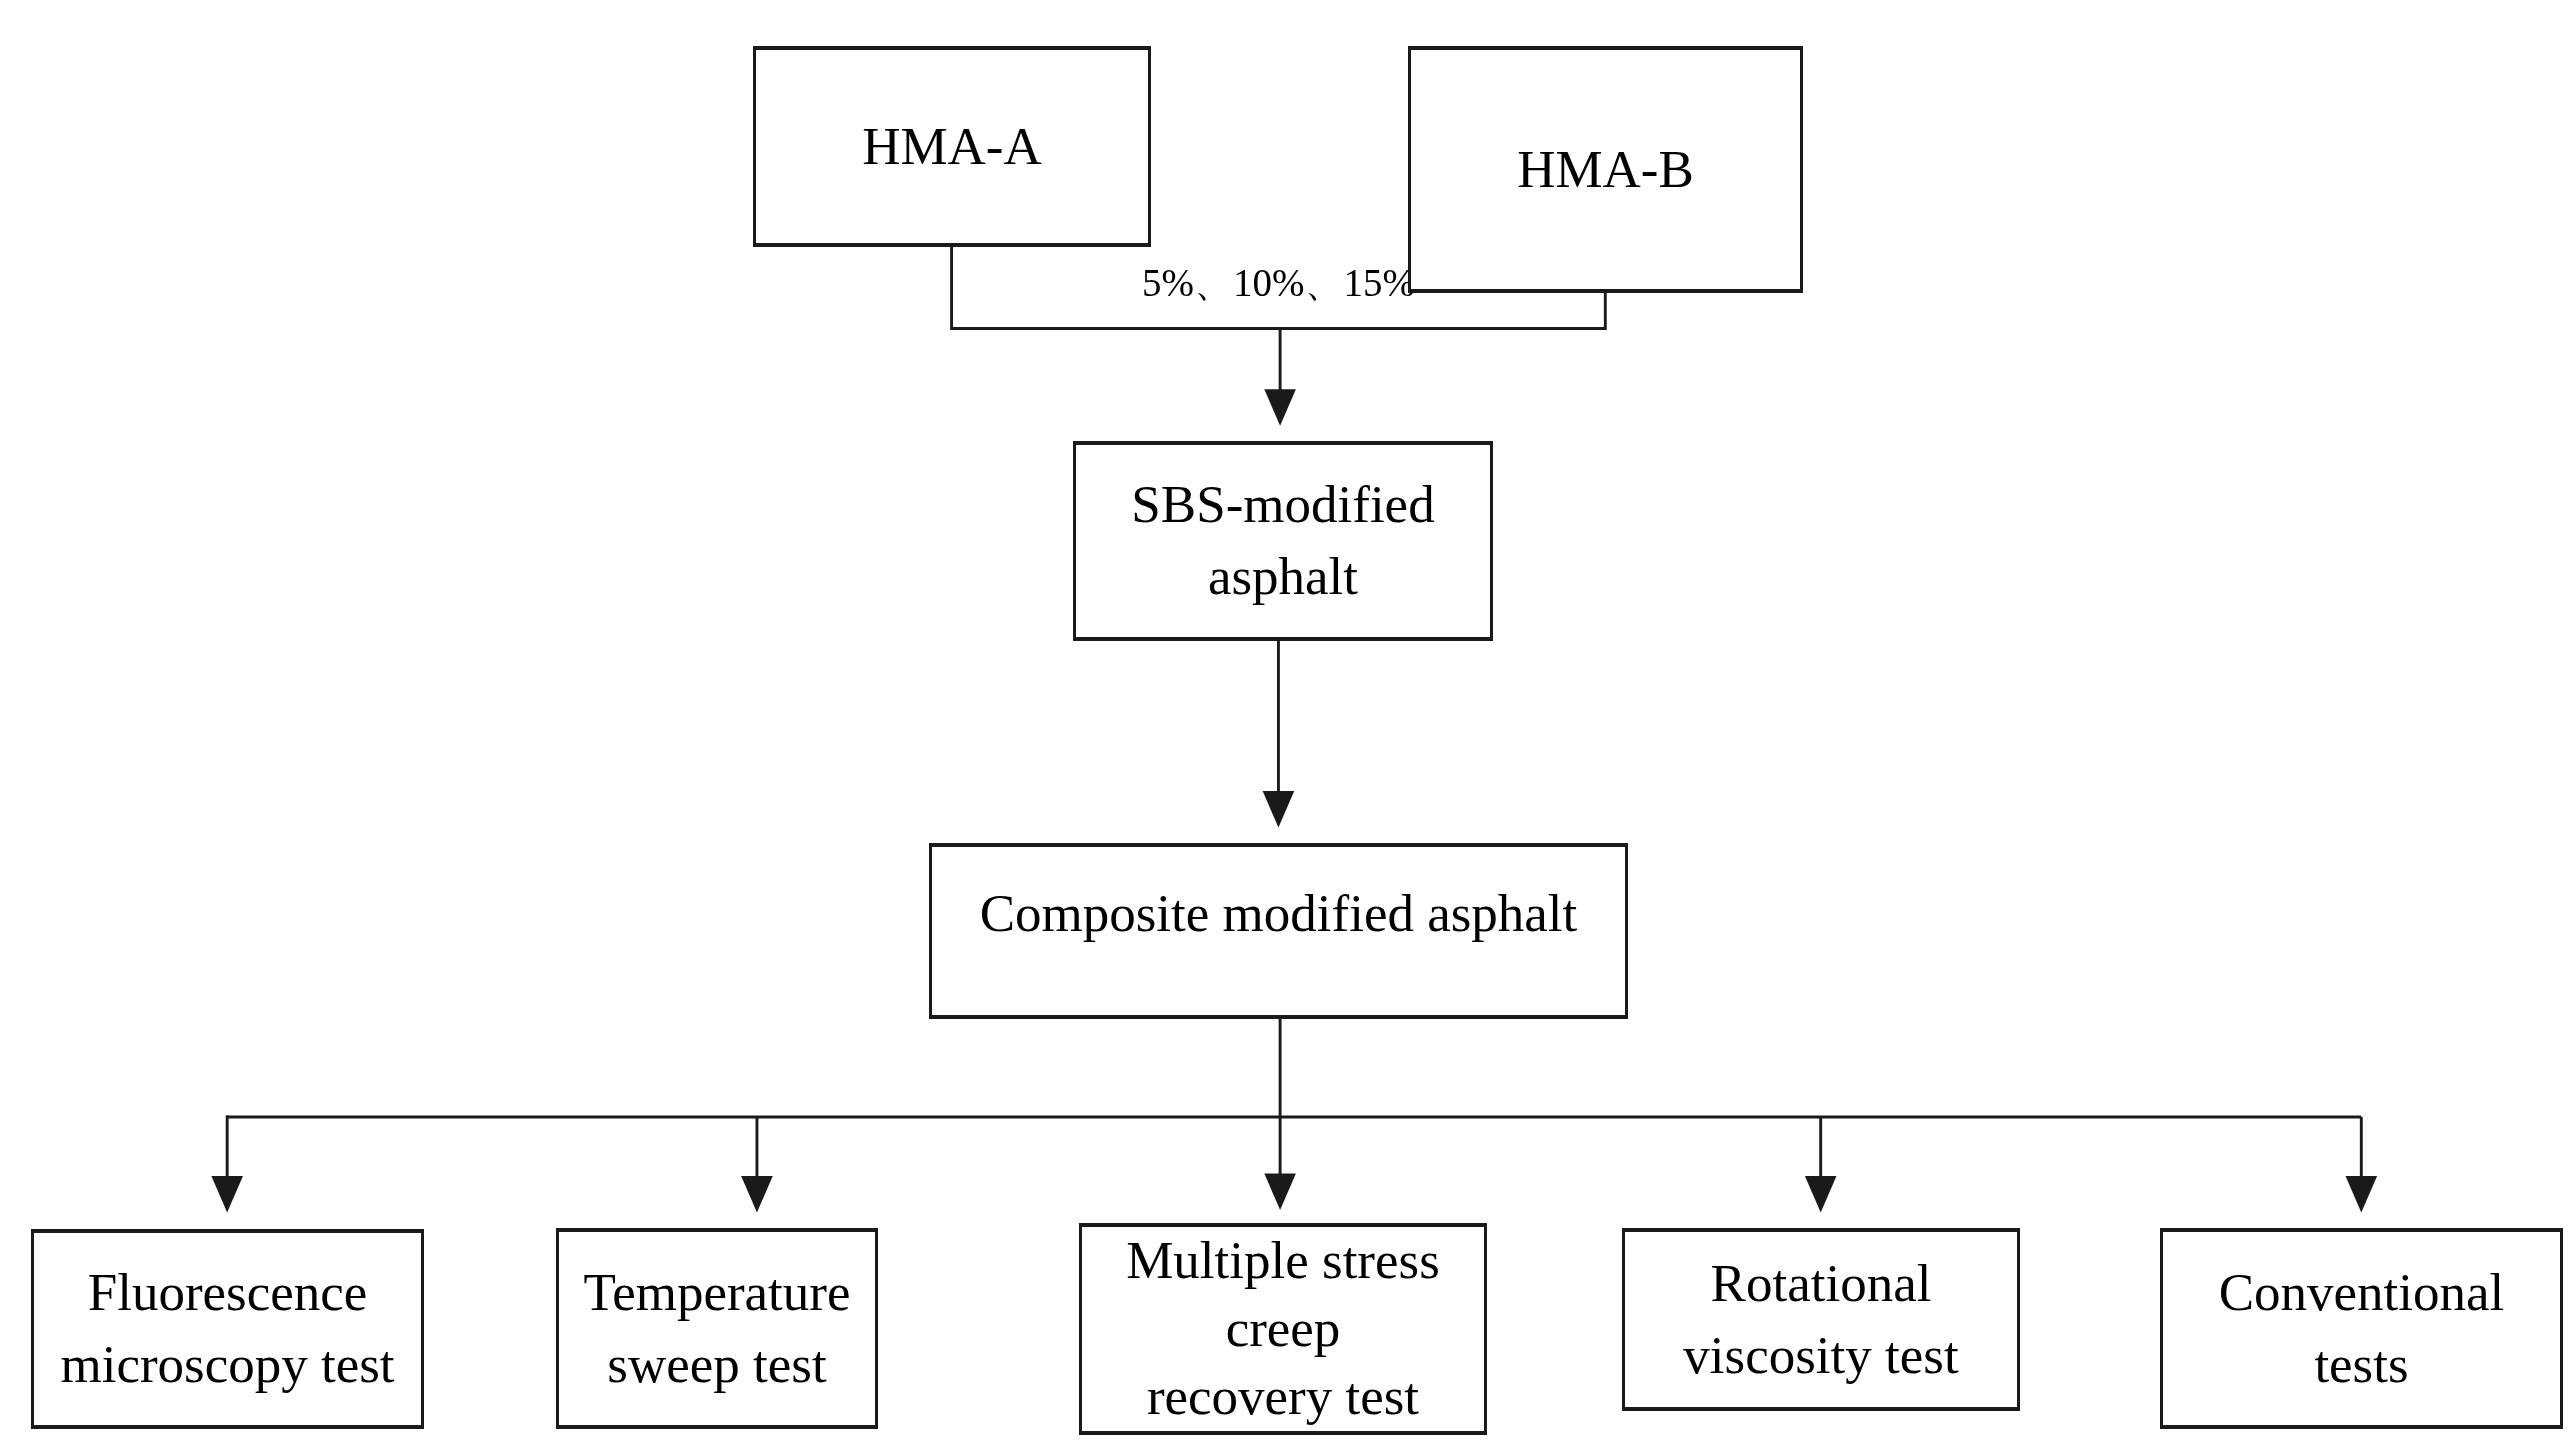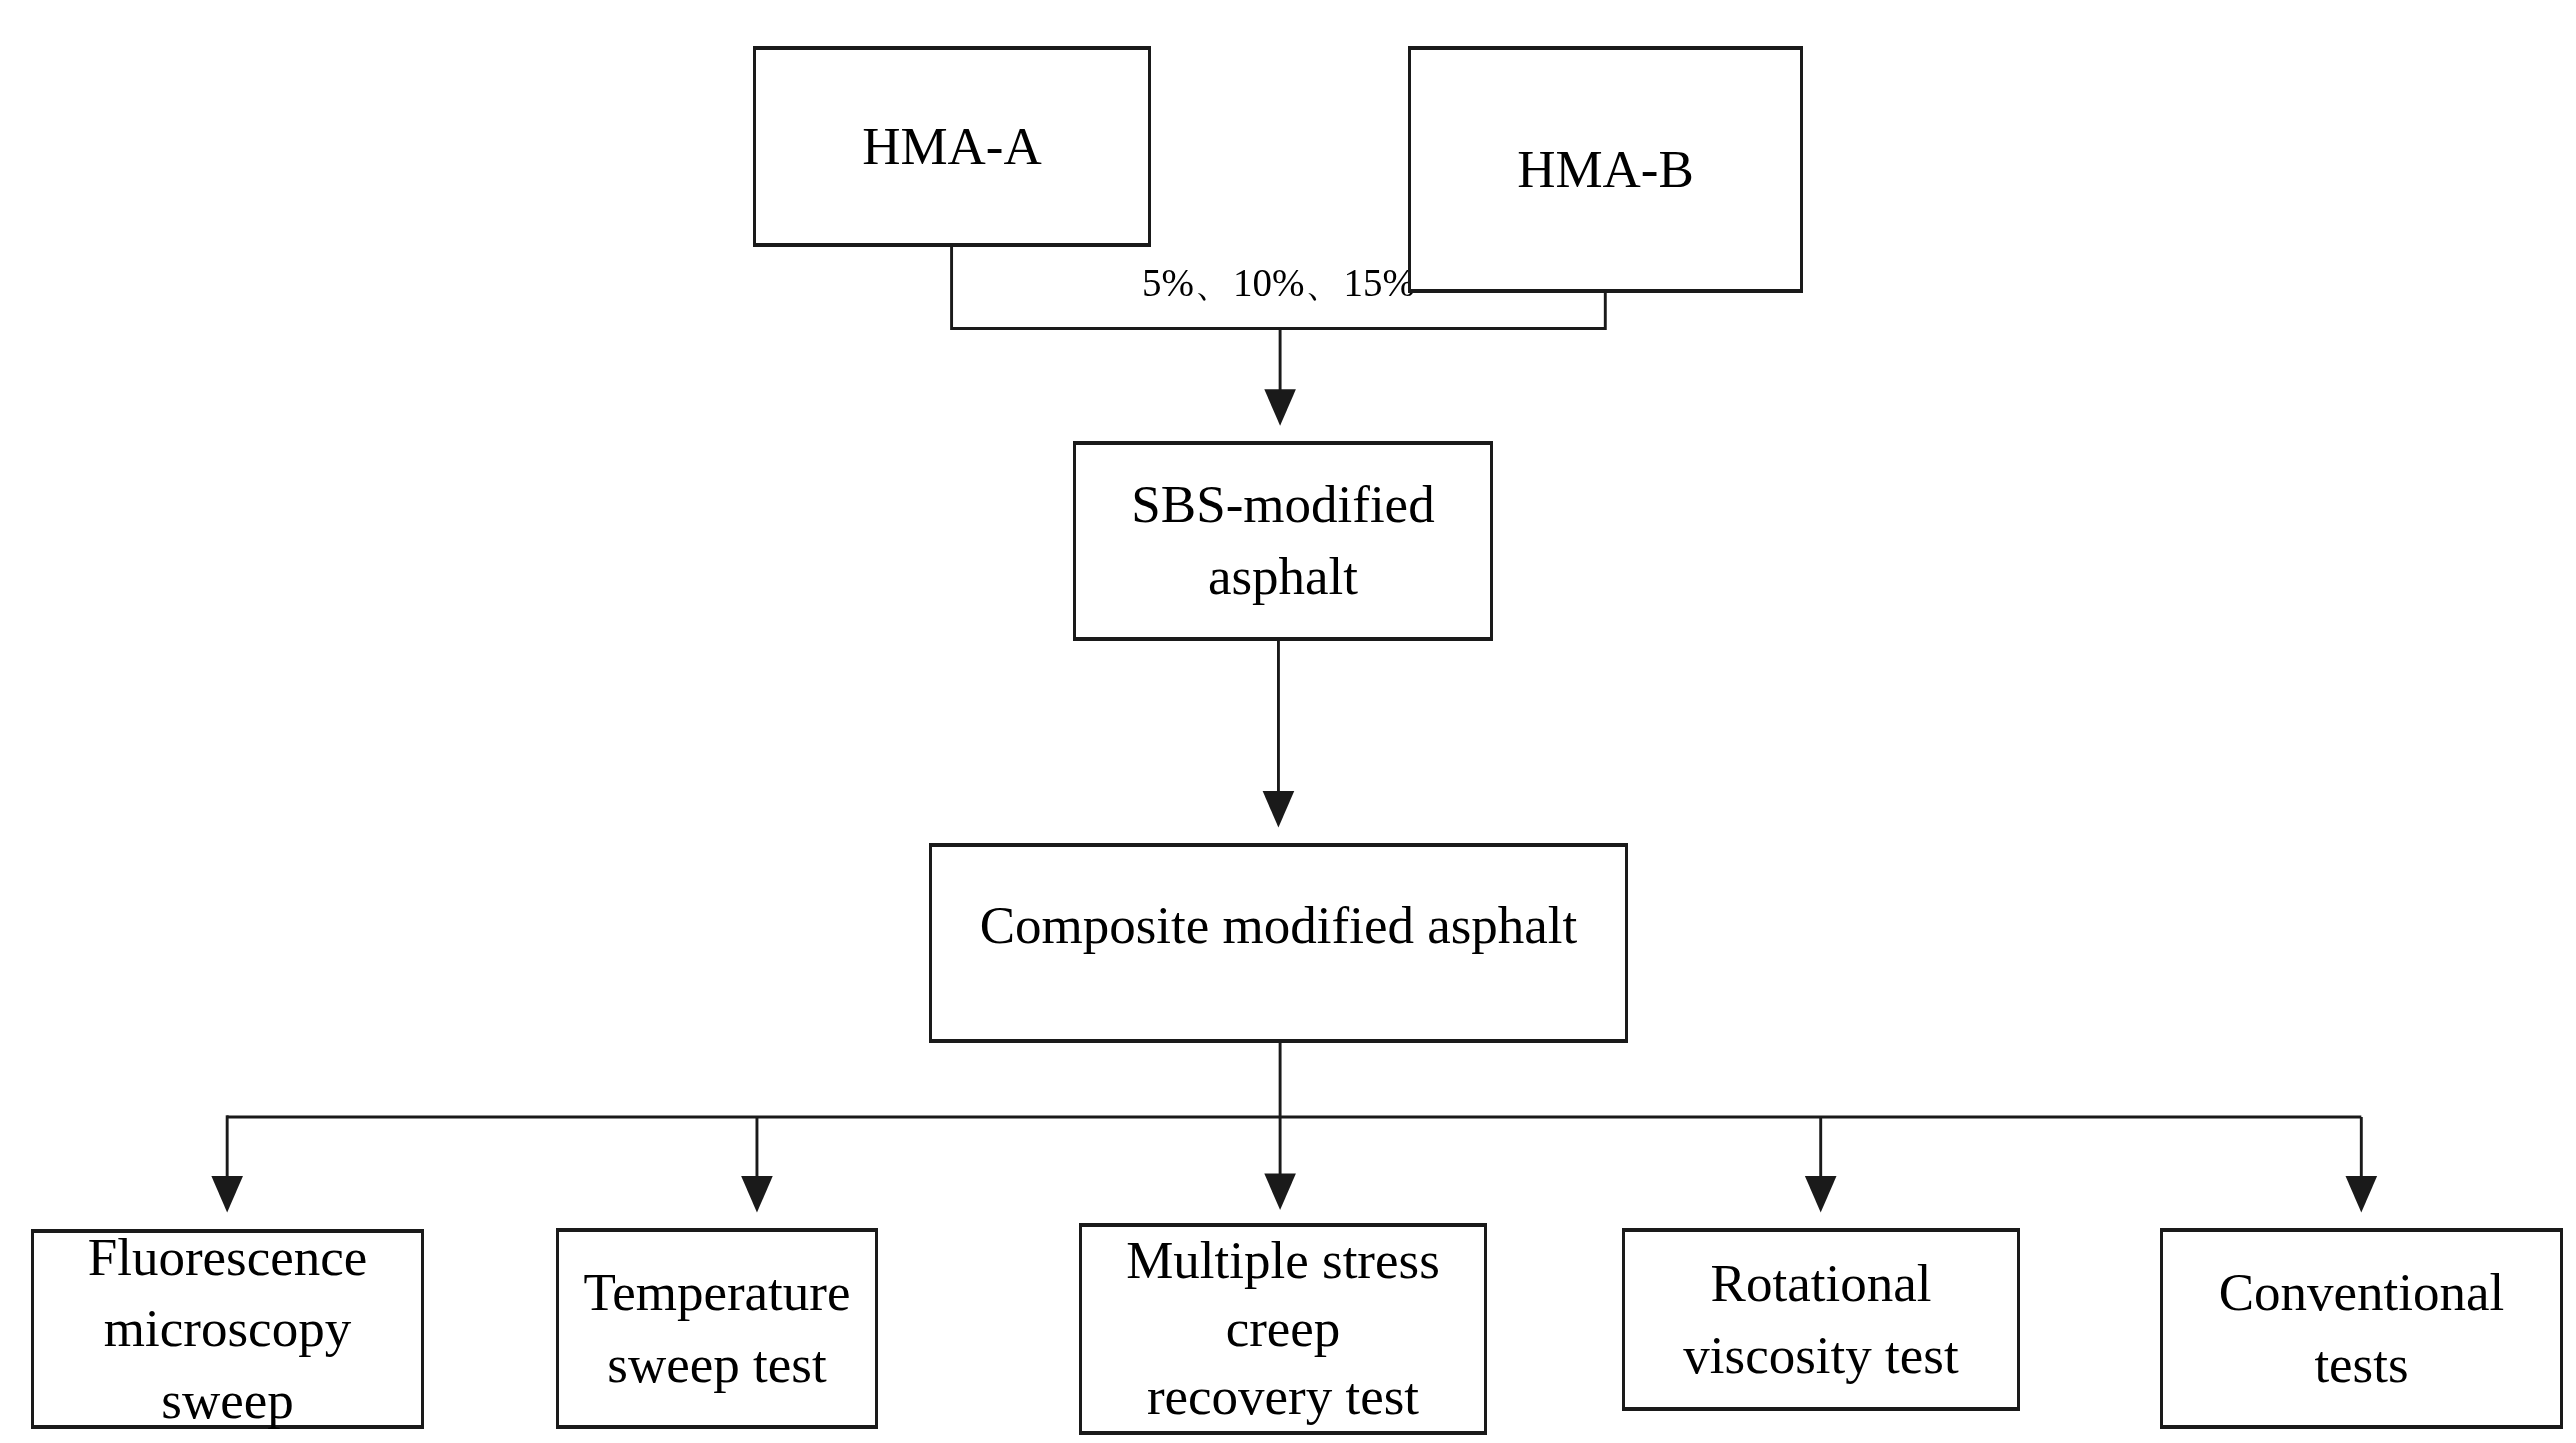--- a/index.html
+++ b/index.html
@@ -90,24 +90,24 @@
 
   <div class="edge-label" style="left:946px; top:247px; width:665px;">5%、10%、15%</div>
 
   <div class="node" style="left:753px; top:31px; width:398px; height:201px;">HMA-A</div>
 
   <div class="node" style="left:1408px; top:31px; width:395px; height:247px;">HMA-B</div>
 
   <div class="node" style="left:1073px; top:426px; width:420px; height:200px;">SBS-modified
 asphalt</div>
 
-  <div class="node lift" style="left:929px; top:828px; width:699px; height:200px;font-family:Liberation Serif, serif;">Composite modified asphalt</div>
+  <div class="node lift" style="left:929px; top:828px; width:699px; height:176px;font-family:Liberation Serif, serif;">Composite modified asphalt</div>
 
   <div class="node" style="left:31px; top:1214px; width:393px; height:200px;">Fluorescence
-microscopy sweep</div>
+microscopy test</div>
 
   <div class="node" style="left:556px; top:1213px; width:322px; height:201px;">Temperature
 sweep test</div>
 
   <div class="node tight" style="left:1079px; top:1208px; width:408px; height:212px;">Multiple stress
 creep
 recovery test</div>
 
   <div class="node" style="left:1622px; top:1213px; width:398px; height:183px;">Rotational
 viscosity test</div>

